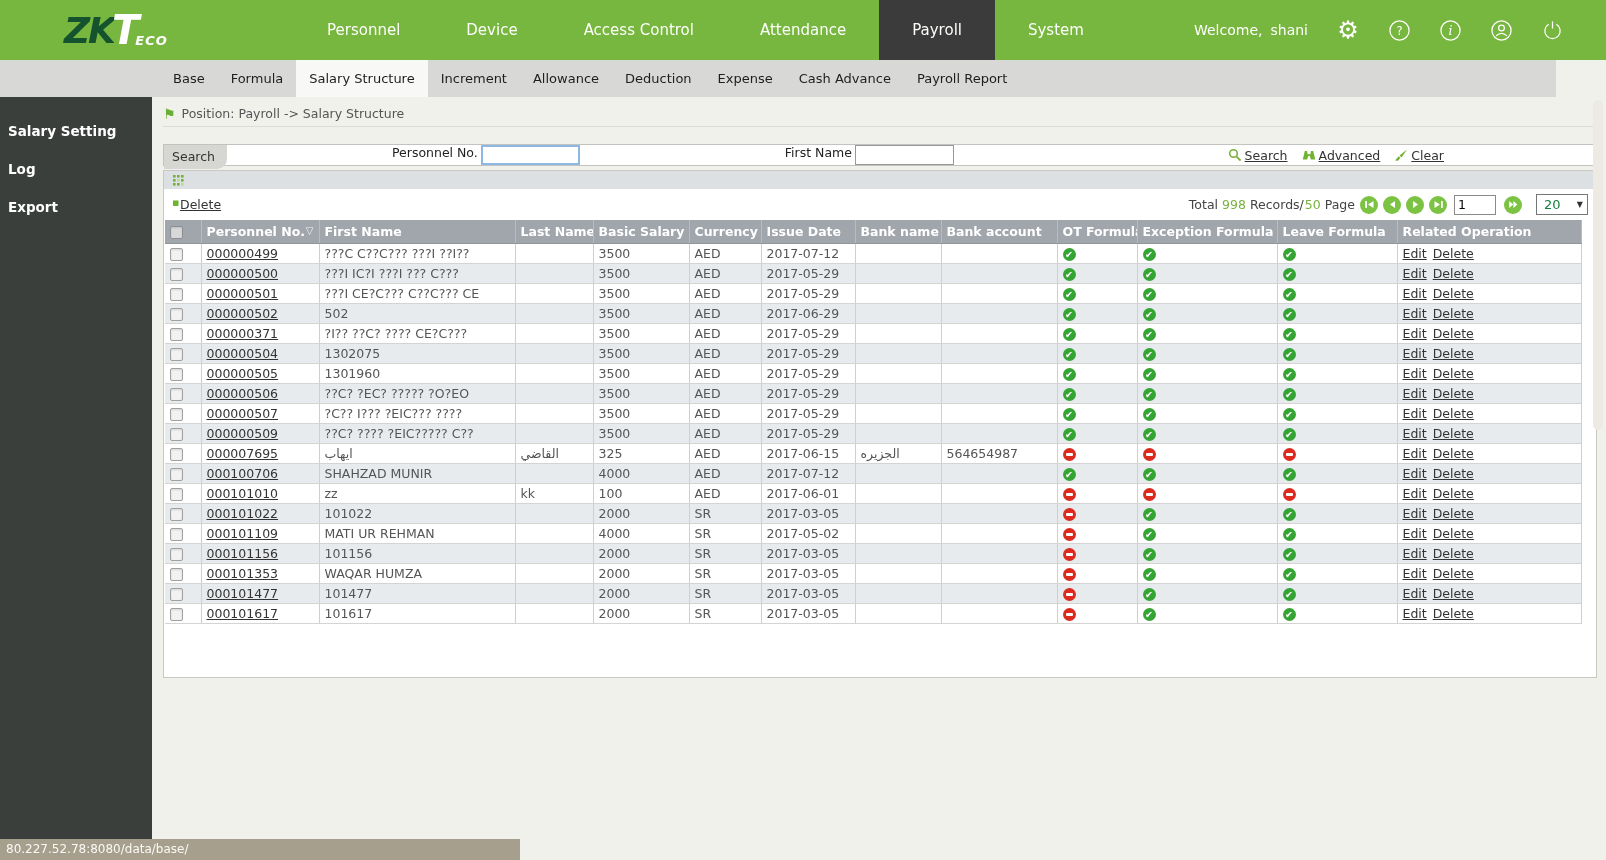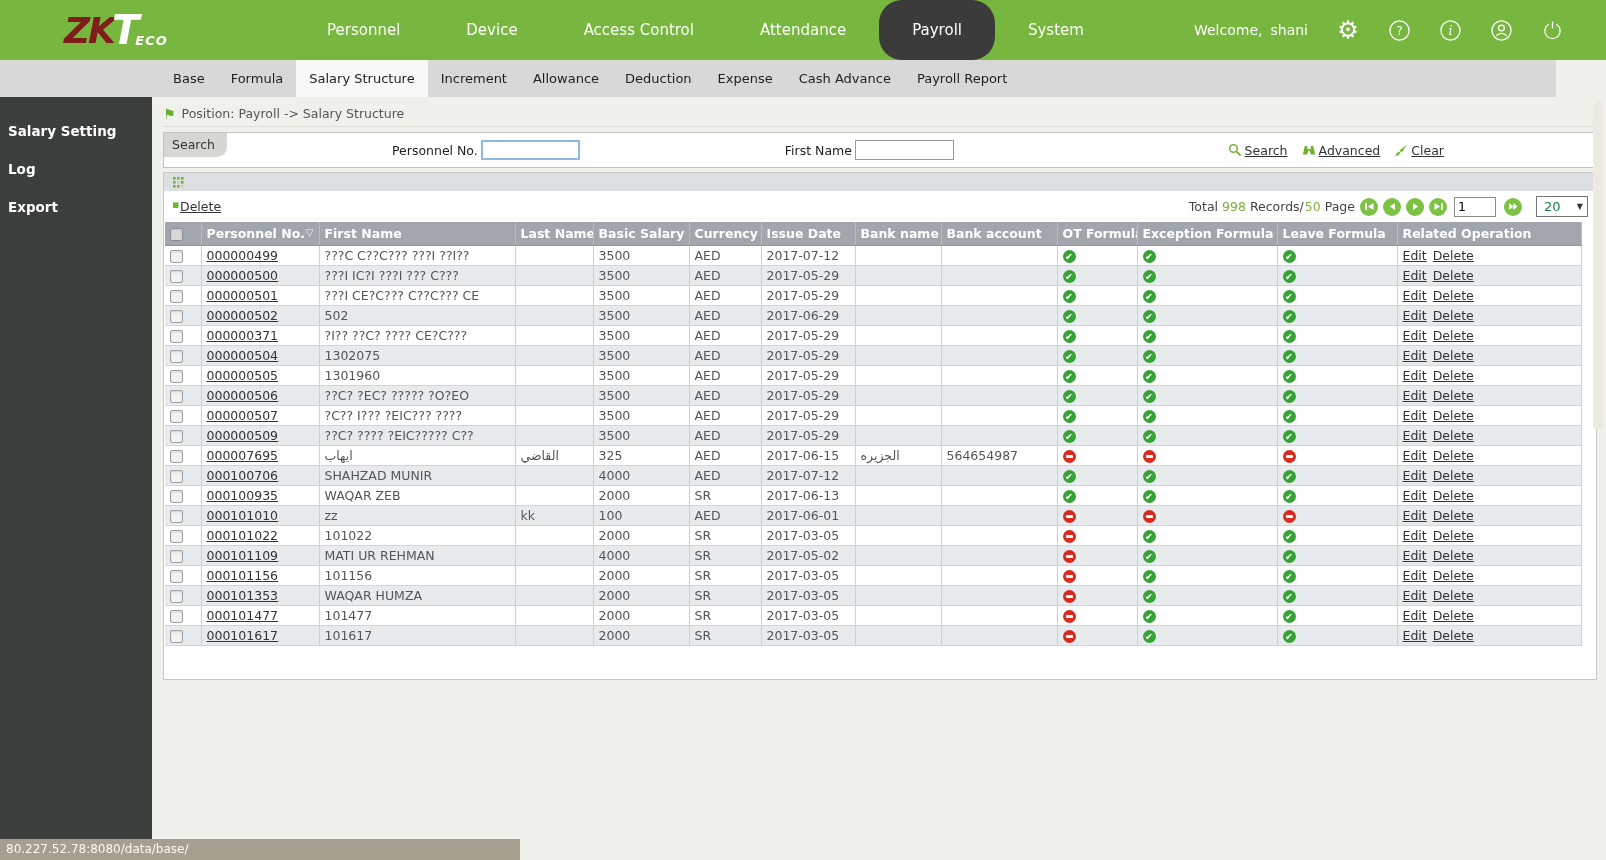--- a/index.html
+++ b/index.html
@@ -6,48 +6,48 @@
   html,body { width:1606px; height:860px; overflow:hidden; }
   body {
     font-family: "DejaVu Sans", "Liberation Sans", sans-serif;
     background:#f1f1ec; position:relative; font-size:13px; color:#444;
   }
   
   .topbar { position:absolute; top:0; left:0; width:1606px; height:60px;
     background:#77b73f; display:flex; align-items:stretch; }
   .logo { margin-left:64px; display:flex; align-items:center; font-style:italic;
     font-weight:bold; user-select:none; width:190px; }
-  .lg-zk { color:#7f1d1d; font-size:36px; letter-spacing:-2px; }
+  .lg-zk { color:#14532d; font-size:36px; letter-spacing:-2px; }
   .lg-t  { color:#fff; font-size:40px; margin-left:-2px; }
   .lg-eco{ color:#fff; font-size:13px; letter-spacing:1px; align-self:flex-end; margin:0 0 12px -4px; }
   #topnav { display:flex; align-items:flex-end; margin-left:40px; }
   .nav-item { color:#fdfef9; font-size:15px; line-height:60px; padding:0 33px; cursor:pointer; }
-  .nav-item.active { background:#3b3b3b;border-radius:23px; }
+  .nav-item.active { background:#3b3b3b; }
   .welcome { margin-left:auto; color:#fff; font-size:14px; line-height:60px; white-space:nowrap; }
   .welcome .uname { margin-left:8px; }
   .hdr-icons { display:flex; align-items:center; gap:27px; margin:0 42px 0 28px; }
   .hicon { width:24px; height:24px; color:#fff; display:flex; align-items:center; justify-content:center; cursor:pointer; }
   .hicon svg { width:23px; height:23px; stroke:#fff; fill:none; stroke-width:1.3; }
   .gear-glyph { font-size:24px; line-height:24px; font-style:normal; }
   
   .subnav { position:absolute; top:60px; left:0; width:1556px; height:37px; background:#d8d8d6; display:flex; }
   #subnav { display:flex; margin-left:160px; }
   .sub-item { font-size:13px; color:#1e1e1e; line-height:37px; padding:0 13px; cursor:pointer; white-space:nowrap; }
   .sub-item.active { background:#f8f8f6; }
   
   .sidebar { position:absolute; top:97px; left:0; width:152px; height:763px; background:#3b3f3c; padding:26px 0 0 8px; }
   .side-item { color:#fff; font-weight:bold; font-size:13.5px; margin-bottom:22px; cursor:pointer; }
   
   .main { position:absolute; top:97px; left:152px; width:1454px; height:763px; background:#f1f1ec; padding:4px 9px 0 11px; }
   .breadcrumb { height:26px; display:flex; align-items:center; gap:6px;
     border-bottom:1px solid #ddddd8; color:#555; font-size:12.5px; }
   .flag-icon { color:#6aaf35; font-size:14px; font-style:normal; }
   
-  .searchbar { margin-top:5px; height:36px; background:#fff; border:1px solid #c2c2be;
-    display:flex; align-items:center; position:relative; }
+  .searchbar { margin-top:17px; height:22px; background:#fff; border:1px solid #c2c2be;
+    display:flex; position:relative; }
   .search-chip { background:#d6d6d3; color:#333; font-size:12.5px; padding:4px 12px 5px 8px;
     border-radius:0 0 10px 0; align-self:flex-start; }
   .fld-label { font-size:12.5px; color:#222; }
   .inp { height:20px; border:1px solid #999; background:#fff; font-size:12.5px; padding:0 3px; width:99px;
     font-family:inherit; }
   .inp.focus { border:2px solid #8db8e3; }
   .sb-actions { position:absolute; right:152px; top:0; height:100%; display:flex; align-items:center; gap:14px; }
   .sb-link { display:flex; align-items:center; gap:3px; cursor:pointer; }
   .sb-link a { color:#333; font-size:12.5px; text-decoration:underline; }
   .sb-link svg { width:14px; height:14px; }
@@ -469,35 +469,20 @@
             <td>2017-07-12</td>
             <td></td>
             <td></td>
             <td><span class="st ok">✔</span></td>
             <td><span class="st ok">✔</span></td>
             <td><span class="st ok">✔</span></td>
             <td class="op-links"><a>Edit</a><a>Delete</a></td>
           </tr>
           <tr>
             <td><span class="cb"></span></td>
-            <td><a>000100935</a></td>
-            <td>WAQAR ZEB</td>
-            <td></td>
-            <td>2000</td>
-            <td>SR</td>
-            <td>2017-06-13</td>
-            <td></td>
-            <td></td>
-            <td><span class="st ok">✔</span></td>
-            <td><span class="st ok">✔</span></td>
-            <td><span class="st ok">✔</span></td>
-            <td class="op-links"><a>Edit</a><a>Delete</a></td>
-          </tr>
-          <tr>
-            <td><span class="cb"></span></td>
             <td><a>000101010</a></td>
             <td>zz</td>
             <td>kk</td>
             <td>100</td>
             <td>AED</td>
             <td>2017-06-01</td>
             <td></td>
             <td></td>
             <td><span class="st no"></span></td>
             <td><span class="st no"></span></td>

